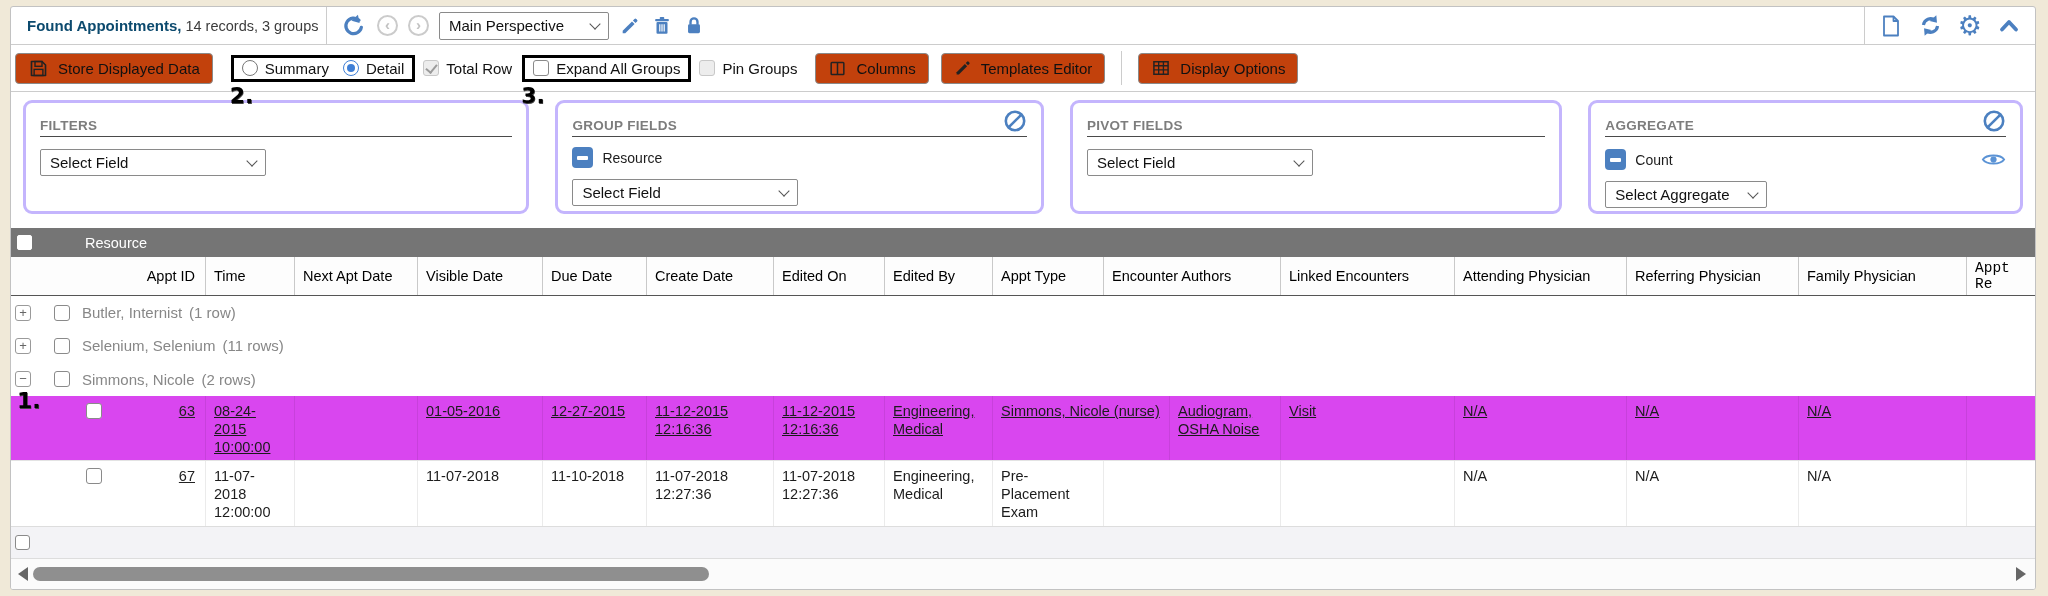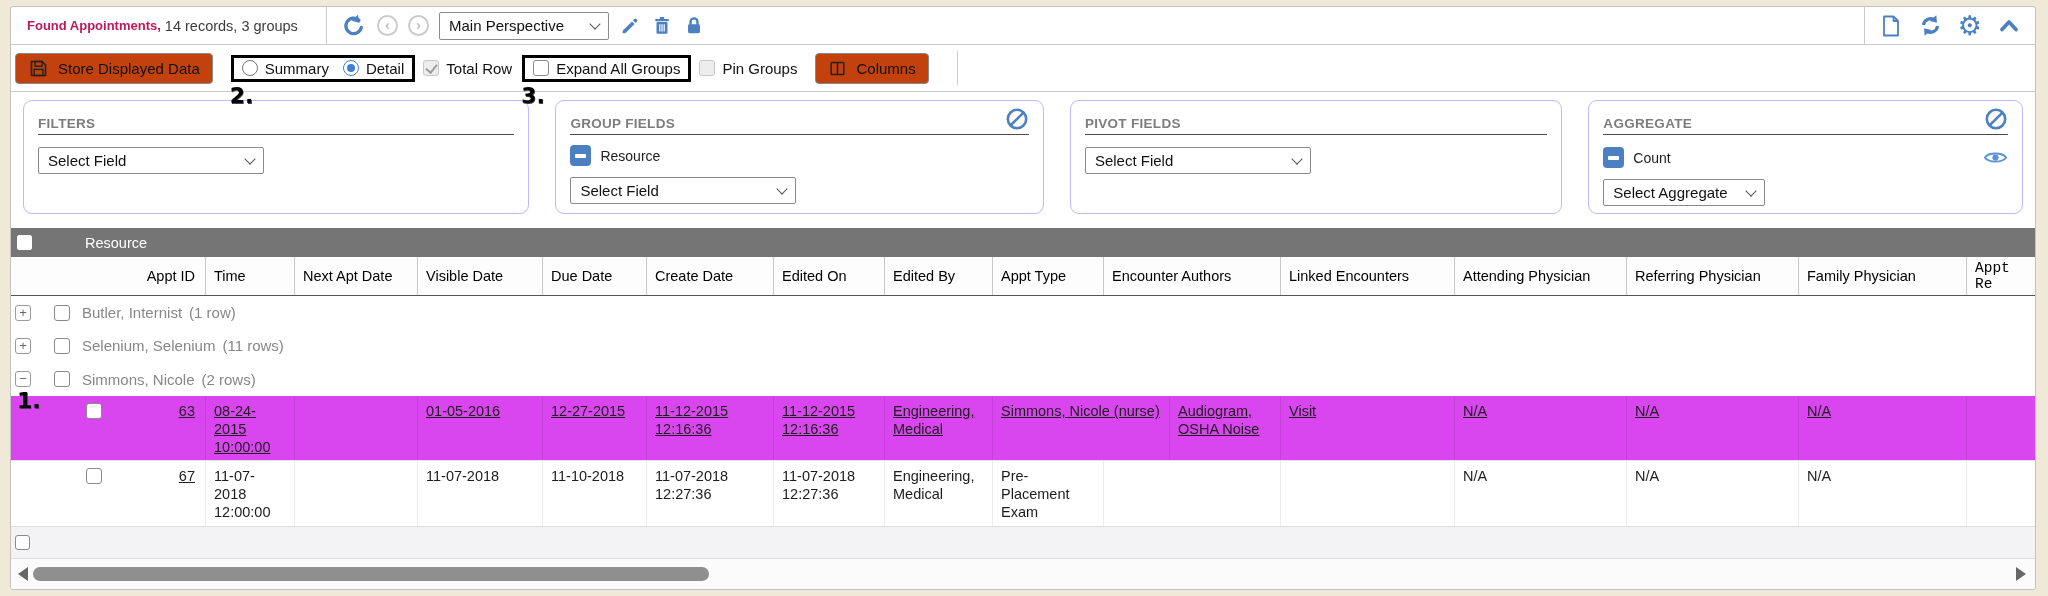--- a/index.html
+++ b/index.html
@@ -10,21 +10,21 @@
     color:#1a1a1a;
   }
   *{box-sizing:border-box;}
   .card{
     position:absolute;left:10px;top:6px;width:2026px;height:584px;
     background:#fff;border:1px solid #c2c2c2;border-radius:3px;overflow:hidden;
   }
   
   .hdr{height:38px;display:flex;align-items:stretch;border-bottom:1px solid #ccc;}
   .hdr-title-cell{width:316px;display:flex;align-items:center;padding-left:16px;border-right:1px solid #ccc;}
-  .t-bold{font-weight:bold;font-size:13px;color:#be185d;}
+  .t-bold{font-weight:bold;font-size:15px;color:#0c4a6e;}
   .t-rest{font-size:14.5px;color:#3c3c3c;white-space:pre;}
   .hdr-tools{display:flex;align-items:center;gap:10px;margin-left:14px;}
   .hdr-right{margin-left:auto;display:flex;align-items:center;gap:15px;border-left:1px solid #ccc;padding:0 14px;}
   .icon-btn{display:inline-flex;align-items:center;justify-content:center;background:none;border:none;padding:0;cursor:pointer;}
   .nav-circle{width:21px;height:21px;border:2px solid #cbcbcb;border-radius:50%;display:flex;align-items:center;justify-content:center;color:#c2c2c2;font-size:15px;font-weight:bold;line-height:1;padding-bottom:2px;}
   .gear-glyph{font-size:27px;color:#4c80c0;line-height:1;font-family:"DejaVu Sans",sans-serif;}
   
   .sel{display:flex;align-items:center;justify-content:space-between;border:1px solid #8a8a8a;border-radius:2px;background:#fff;padding:0 9px;font-size:15px;height:27px;color:#111;cursor:pointer;}
   .chev{width:8px;height:8px;border-right:1.8px solid #555;border-bottom:1.8px solid #555;transform:rotate(45deg);margin-top:-4px;flex-shrink:0;margin-left:10px;}
   .sel-perspective{width:170px;height:28px;}
@@ -42,21 +42,21 @@
   .radio.checked{border-color:#3f7fd6;}
   .radio.checked::after{content:"";display:block;width:8px;height:8px;border-radius:50%;background:#3f7fd6;margin:2.5px auto 0 auto;}
   .tb-item{display:inline-flex;align-items:center;gap:7px;margin-right:10px;font-size:15px;color:#111;white-space:nowrap;}
   .tb-divider{width:1px;height:34px;background:#ccc;margin:0 16px;}
   .marker{position:absolute;font-family:"DejaVu Sans",sans-serif;font-weight:900;font-size:22px;color:#000;text-shadow:0.6px 0.6px 0 #444;z-index:10;pointer-events:none;}
   .marker.m2{left:-4px;bottom:-29px;}
   .marker.m3{left:-4px;bottom:-29px;}
   .marker.m1{left:6px;top:26px;}
   
   .panels{height:136px;display:flex;gap:26px;padding:8px 12px 0 12px;}
-  .panel{border:1px solid #c4b5fd;border-radius:9px;background:#fff;padding:8px 14px;height:114px;flex-shrink:1;}
+  .panel{border:3px solid #c4b5fd;border-radius:9px;background:#fff;padding:8px 14px;height:114px;flex-shrink:1;}
   .panel.filters{width:508px;}
   .panel.group{width:490px;}
   .panel.pivot{width:494px;}
   .panel.aggregate{width:436px;}
   .plabel-row{display:flex;justify-content:space-between;align-items:flex-end;border-bottom:1px solid #4a4a4a;padding-bottom:3px;height:26px;}
   .plabel{font-size:13.5px;font-weight:bold;color:#7d7d7d;letter-spacing:.3px;}
   .chip-row{display:flex;align-items:center;gap:9px;margin-top:10px;}
   .chip-row.spread{justify-content:space-between;}
   .chip-left{display:flex;align-items:center;gap:9px;}
   .minus-chip{width:21px;height:21px;border-radius:4px;background:#4c80c0;position:relative;cursor:pointer;flex-shrink:0;}
@@ -216,23 +216,44 @@
     <button class="btn" style="margin-right:12px;">
       <span>
         <svg width="19" height="19" viewBox="0 0 24 24">
             <rect x="4" y="4.5" width="16" height="15" rx="1" fill="none" stroke="#222" stroke-width="1.9"></rect>
             <line x1="12" y1="4.5" x2="12" y2="19.5" stroke="#222" stroke-width="1.9"></line>
           </svg>
       </span>
       <span>Columns</span>
     </button>
 
+    <button class="btn">
+      <span>
+        <svg width="18" height="18" viewBox="0 0 24 24">
+            <path d="M3.5 17.5 L3.5 20.5 L6.5 20.5 L17.5 9.5 L14.5 6.5 Z" fill="#222"></path>
+            <path d="M15.7 5.3 L18.7 8.3 L20.4 6.6 a1.5 1.5 0 0 0 0-2.1 l-0.9 -0.9 a1.5 1.5 0 0 0 -2.1 0 Z" fill="#222"></path>
+          </svg>
+      </span>
+      <span>Templates Editor</span>
+    </button>
 
     <span class="tb-divider"></span>
 
+    <button class="btn">
+      <span>
+        <svg width="20" height="20" viewBox="0 0 24 24">
+            <rect x="3.5" y="4.5" width="17" height="15" fill="none" stroke="#222" stroke-width="1.8"></rect>
+            <line x1="3.5" y1="9.3" x2="20.5" y2="9.3" stroke="#222" stroke-width="1.6"></line>
+            <line x1="3.5" y1="14.2" x2="20.5" y2="14.2" stroke="#222" stroke-width="1.6"></line>
+            <line x1="9.2" y1="4.5" x2="9.2" y2="19.5" stroke="#222" stroke-width="1.6"></line>
+            <line x1="14.9" y1="4.5" x2="14.9" y2="19.5" stroke="#222" stroke-width="1.6"></line>
+          </svg>
+      </span>
+      <span>Display Options</span>
+    </button>
   </div>
 
   <div class="panels">
 
     <div class="panel filters">
       <div class="plabel-row">
         <span class="plabel">FILTERS</span>
       </div>
       <div class="sel">
         <span>Select Field</span>

